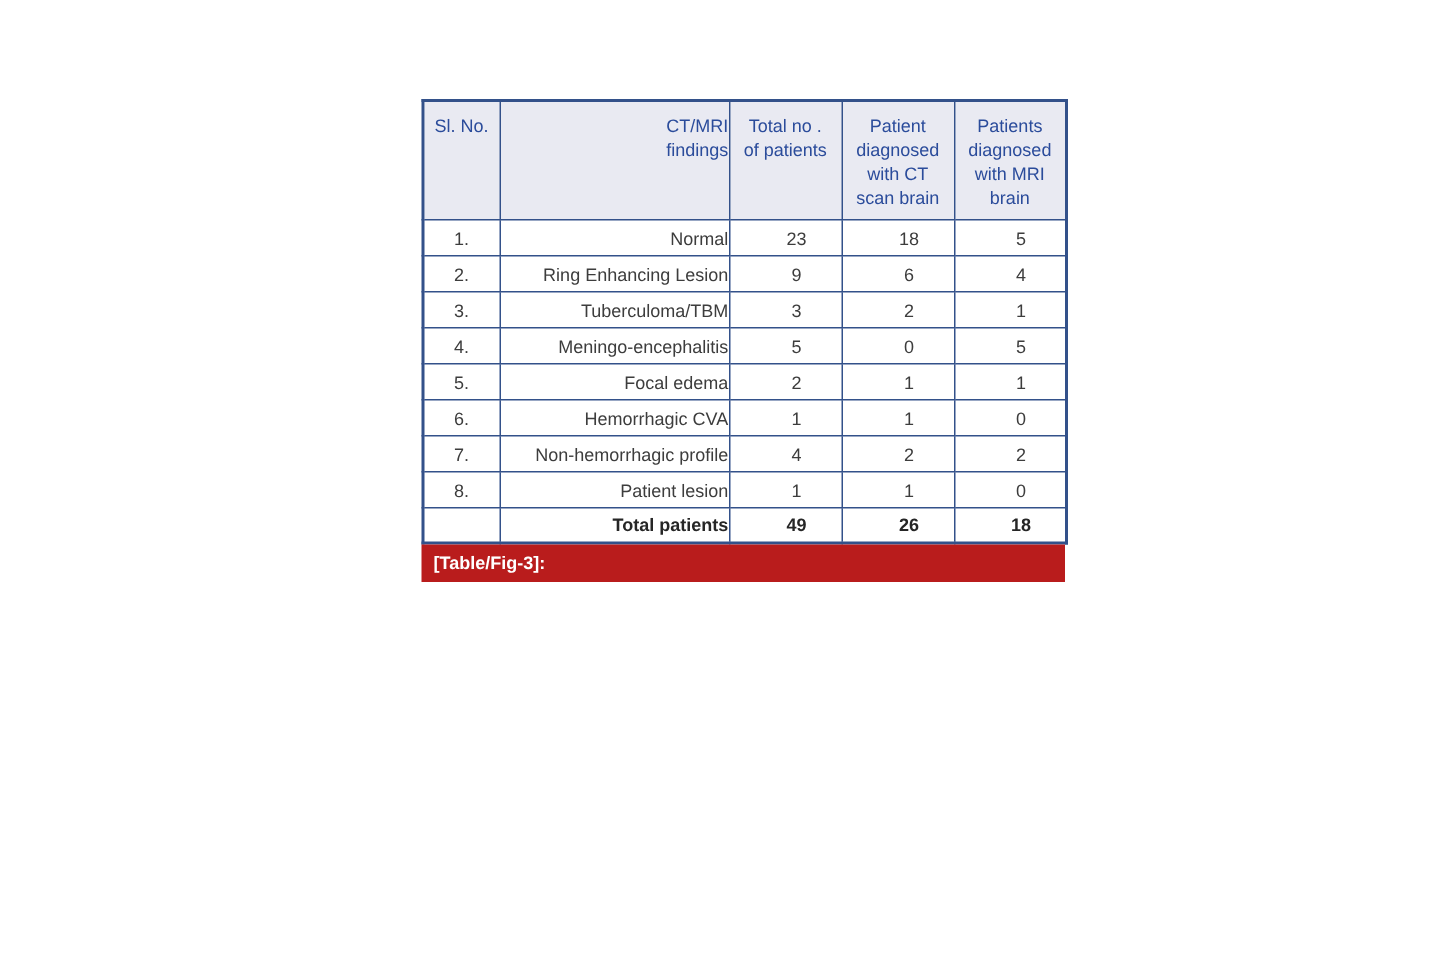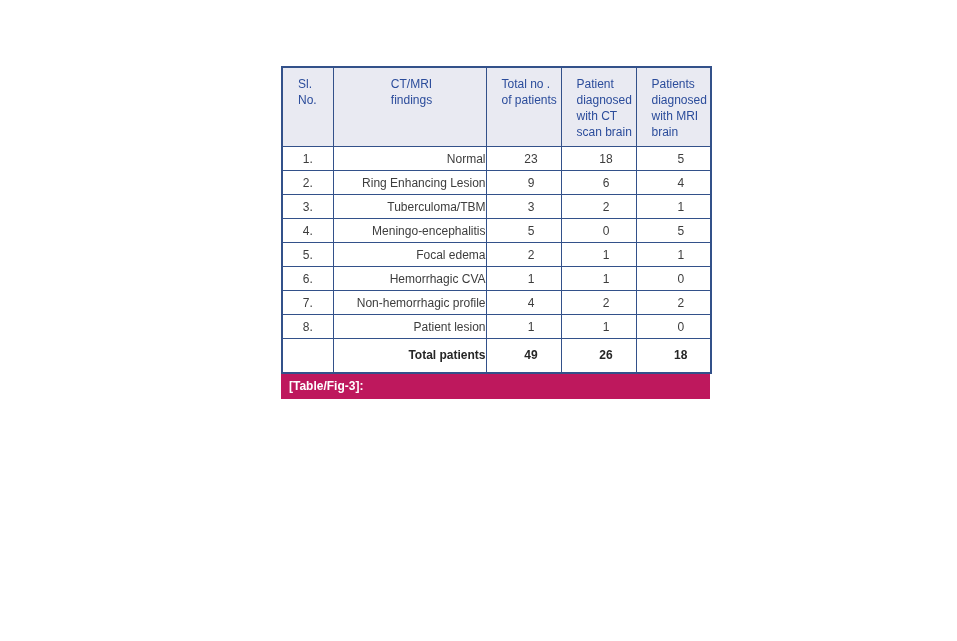--- a/index.html
+++ b/index.html
@@ -24,52 +24,51 @@
     font-size: 12px;
     overflow: hidden;
   }
 
   
   thead th {
     background: #E9EAF2;
     color: #2B4C9B;
     font-weight: normal;
     vertical-align: top;
-    text-align: left;
+    text-align: center;
     padding-top: 8px;
     padding-bottom: 6px;
     height: 75px;
     line-height: 16px;
     white-space: pre-line;
-    padding-left: 15px;
   }
-  thead th.col-finding { text-align: center; padding-left: 4px; }
+  thead th.col-finding { text-align: right; padding-left: 4px; }
 
   
   tbody td {
     height: 24px;
     color: #3D3D3D;
     vertical-align: middle;
     background: #ffffff;
   }
   td.c-sl  { text-align: center; }
   td.c-find{ text-align: right; padding-left: 7px; }
   td.c-num { text-align: center; padding-left: 15px; }
 
   tr.total-row td {
     font-weight: bold;
     color: #262626;
-    height: 34px;
+    height: 23px;
   }
 
   
   .caption-bar {
     width: 429px;
     height: 25px;
-    background: #be185d;
+    background: #b91c1c;
     color: #ffffff;
     font-size: 12px;
     display: flex;
     align-items: center;
     padding-left: 8px;
     line-height: 25px;
     white-space: pre;
   }
   .caption-bar .cap-label { font-weight: bold; }
 </style>

